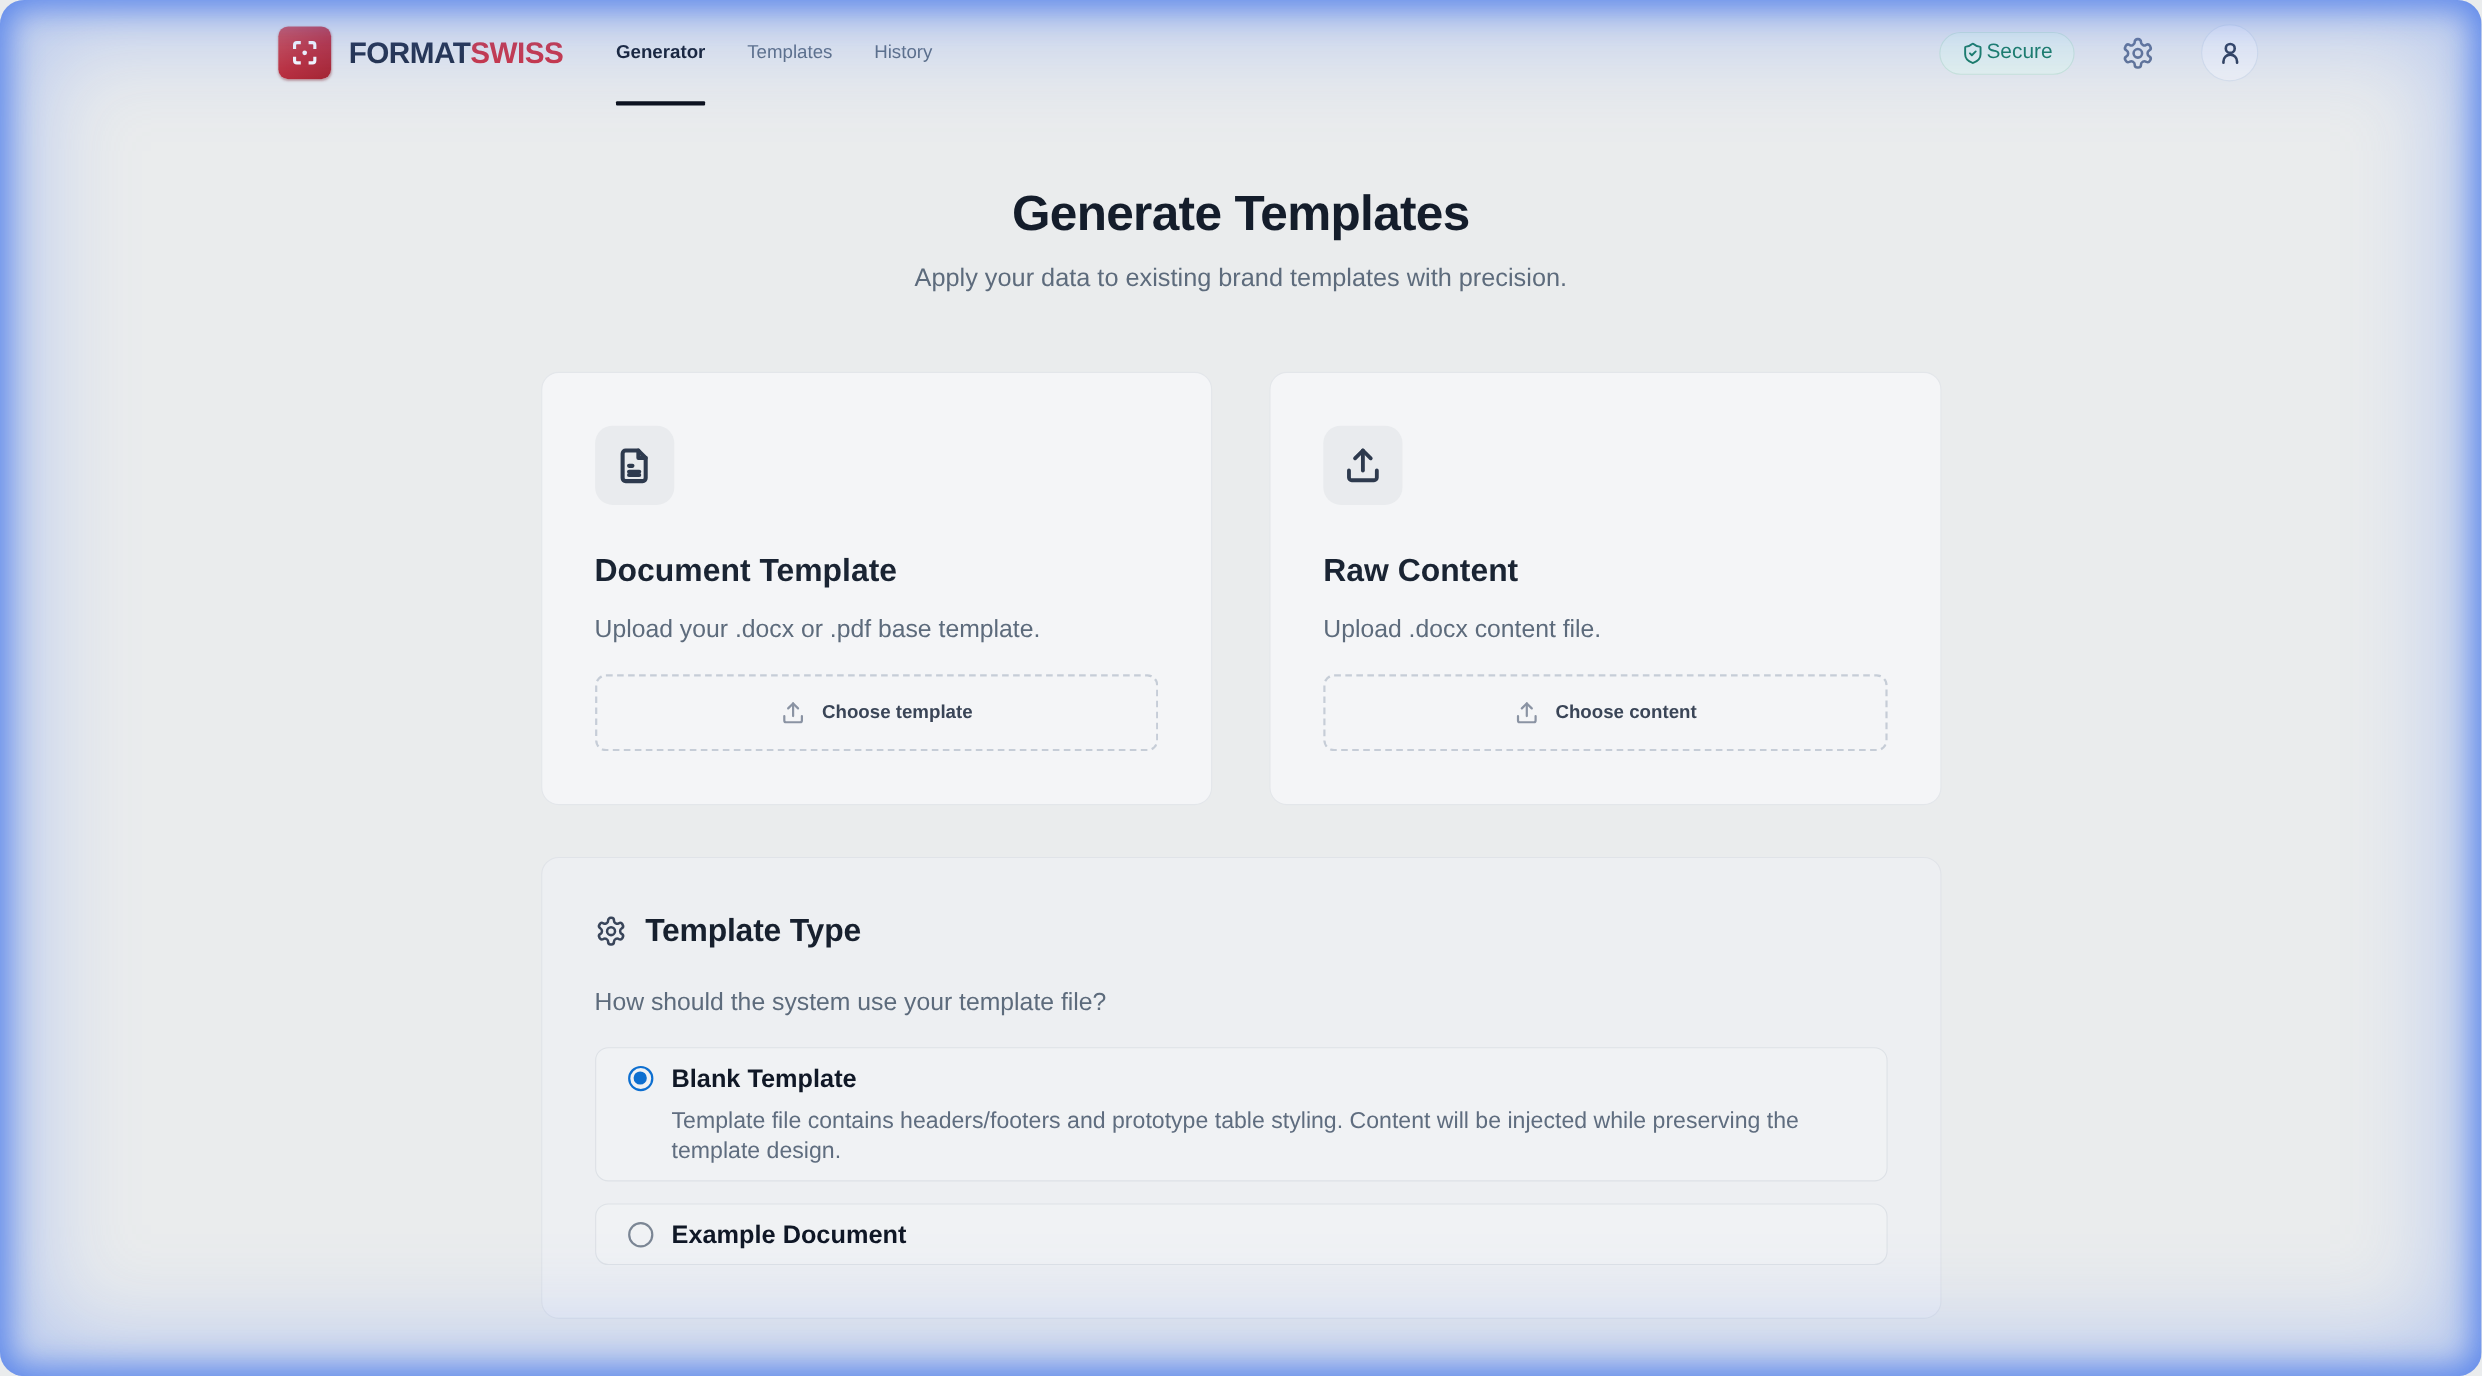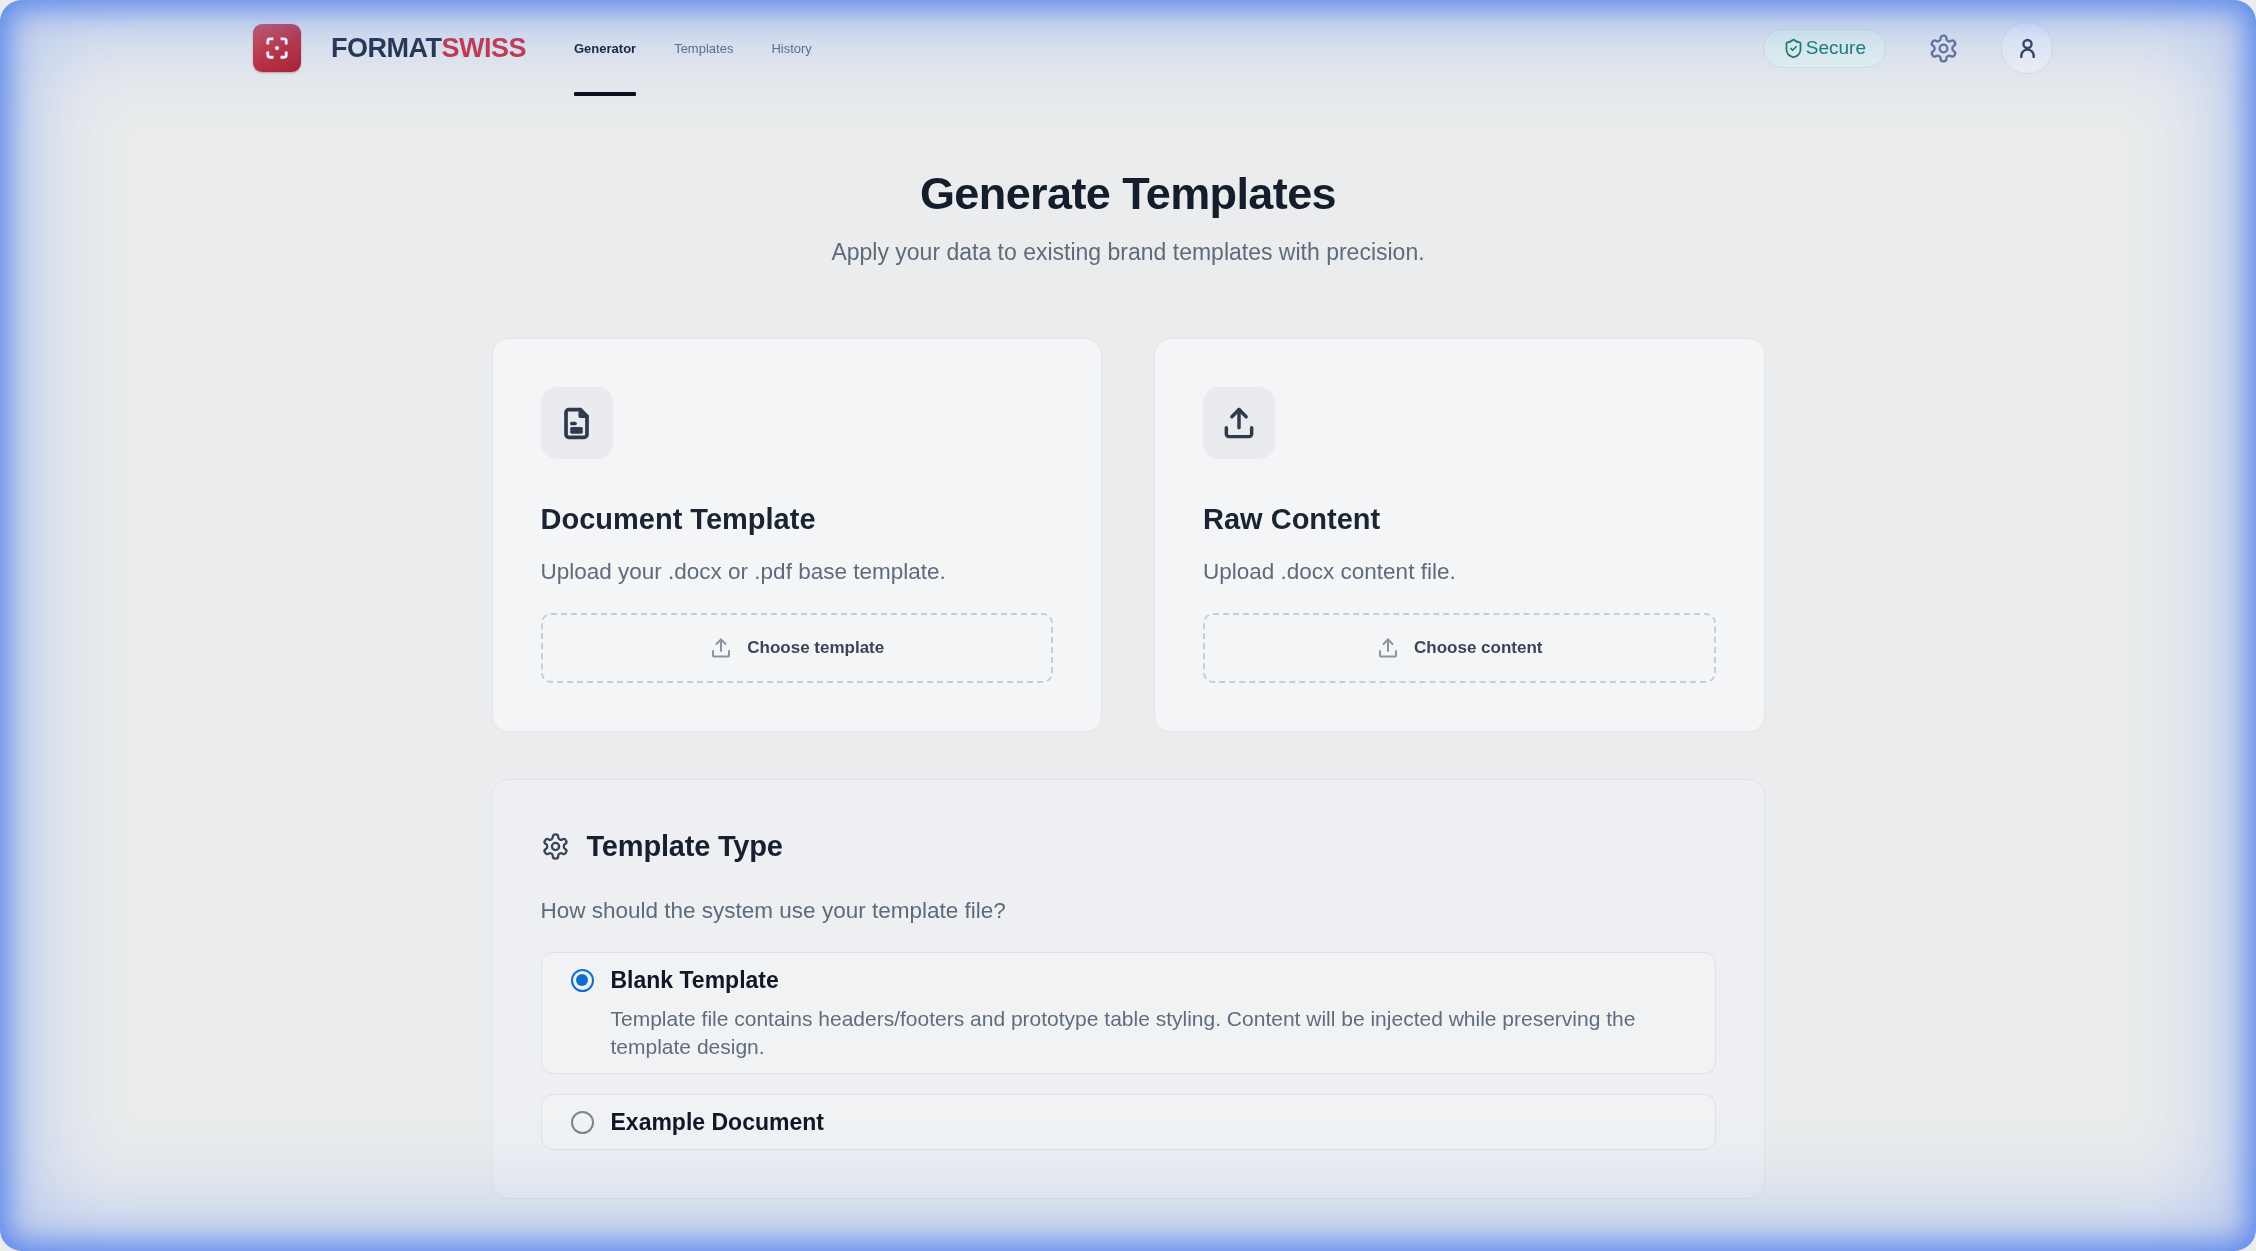--- a/index.html
+++ b/index.html
@@ -18,35 +18,35 @@
       inset 0 0 28px 8px rgba(86,130,234,0.92),
       inset 0 0 90px 30px rgba(104,146,240,0.42);
   }
 
   
   .header {
     height:96px; display:flex; align-items:center;
     padding-left:253px; padding-right:203px;
     position:relative; z-index:2;
   }
-  .brand { display:flex; align-items:center; gap:30px; cursor:pointer; }
+  .brand { display:flex; align-items:center; gap:16px; cursor:pointer; }
   .brand-mark {
     width:48px; height:48px; border-radius:9px;
     background:linear-gradient(145deg,#d84a4a 0%,#c02832 55%,#a81d26 100%);
     display:flex; align-items:center; justify-content:center;
     box-shadow:0 1px 2px rgba(120,20,25,0.35);
   }
   .brand-text { font-size:27px; font-weight:800; letter-spacing:-0.5px; white-space:nowrap; }
   .brand-text .fmt { color:#1d2940; }
   .brand-text .swiss { color:#cf2e3c; }
 
   .nav { display:flex; gap:38px; margin-left:48px; height:96px; }
   .nav-item {
     display:flex; align-items:center; height:100%;
-    font-size:13px; color:#5b6b7e; cursor:pointer; position:relative;
+    font-size:17px; color:#5b6b7e; cursor:pointer; position:relative;
   }
   .nav-item.active { color:#0e1726; font-weight:700; }
   .nav-item.active::after {
     content:""; position:absolute; left:0; right:0; bottom:0; height:4px;
     background:#0a0f1a; border-radius:1px;
   }
 
   .header-right { margin-left:auto; display:flex; align-items:center; gap:42px; }
   .secure-badge {
     display:flex; align-items:center; gap:2px;

